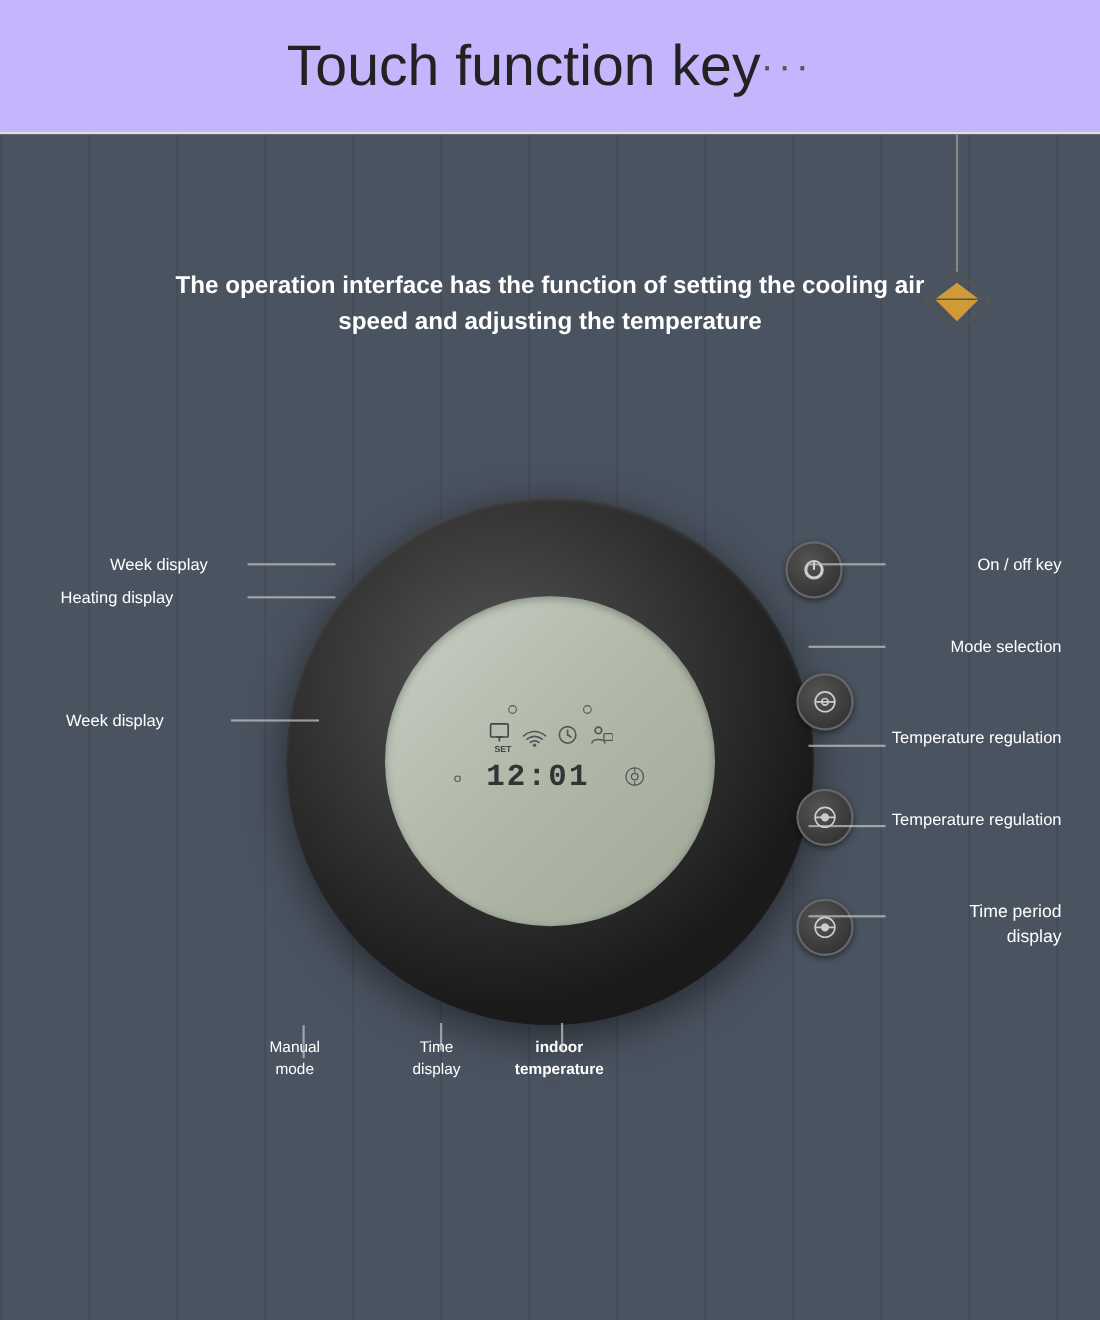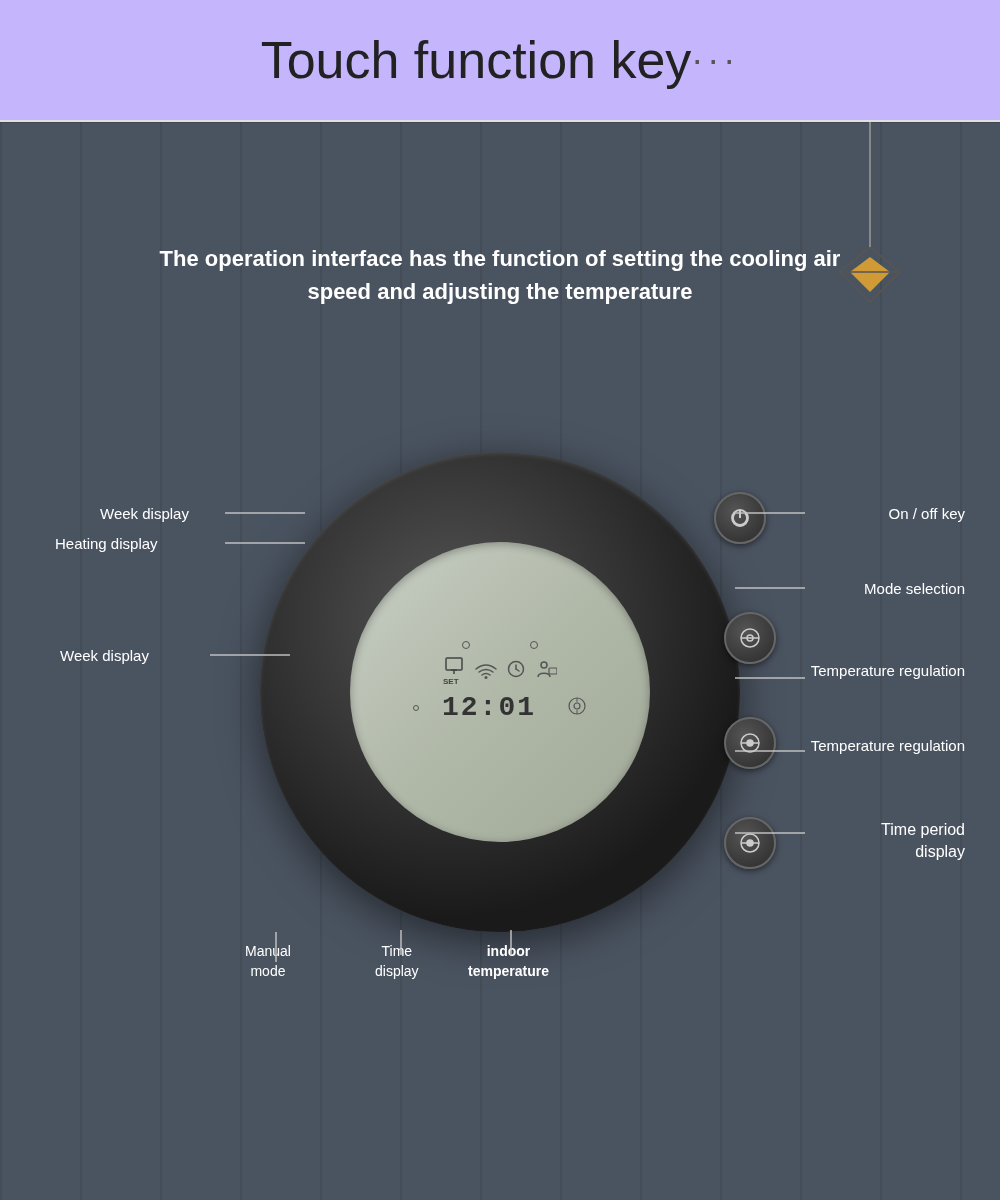--- a/index.html
+++ b/index.html
@@ -207,21 +207,21 @@
 
     .lcd-middle-row {
       display: flex;
       align-items: center;
       gap: 10px;
       margin: 2px 0;
     }
     .lcd-set-icon {
       display: flex;
       flex-direction: column;
-      align-items: flex-start;
+      align-items: flex-end;
       font-size: 9px;
       color: #444;
       font-weight: bold;
     }
     .lcd-set-icon svg {
       width: 22px;
       height: 22px;
       fill: #444;
     }
 

